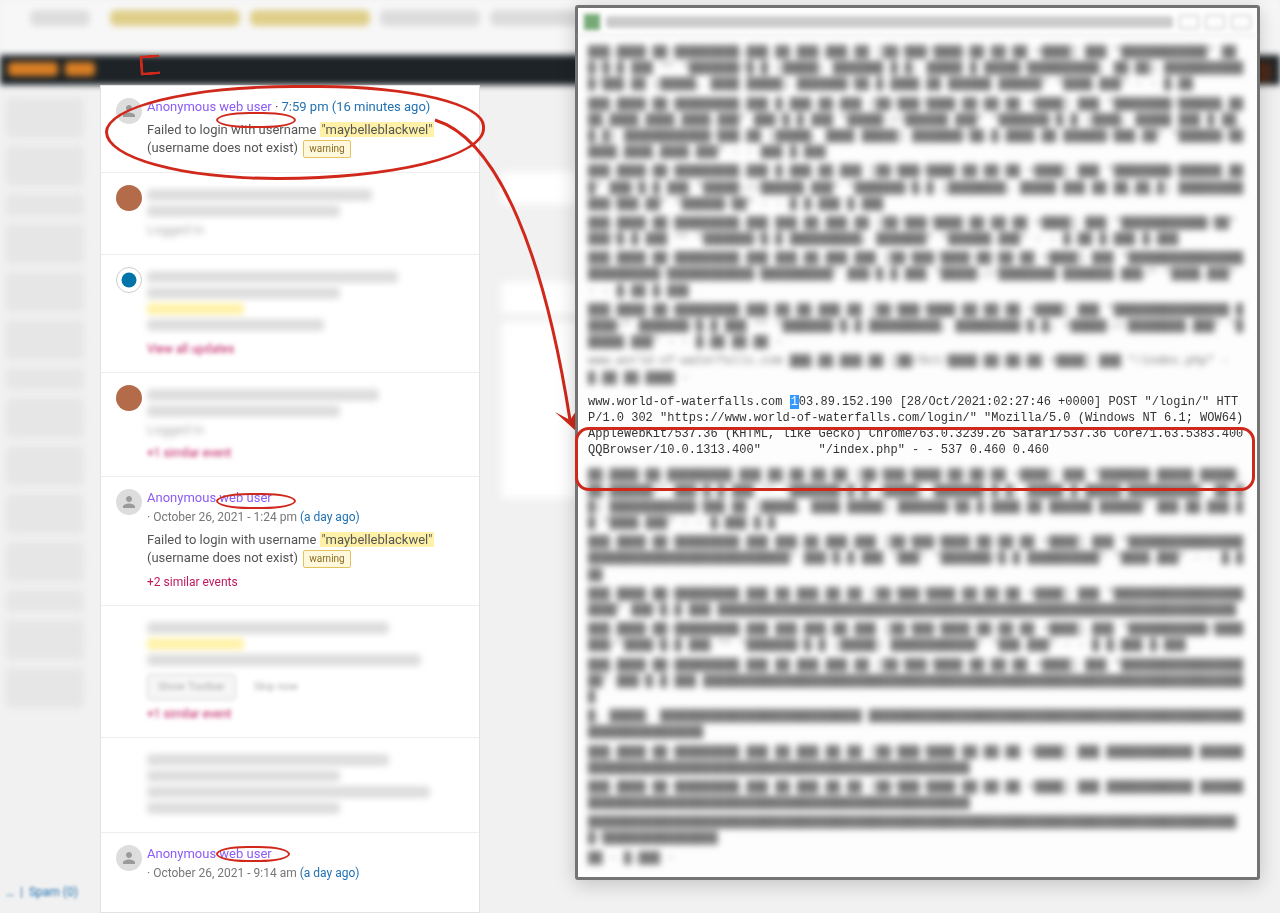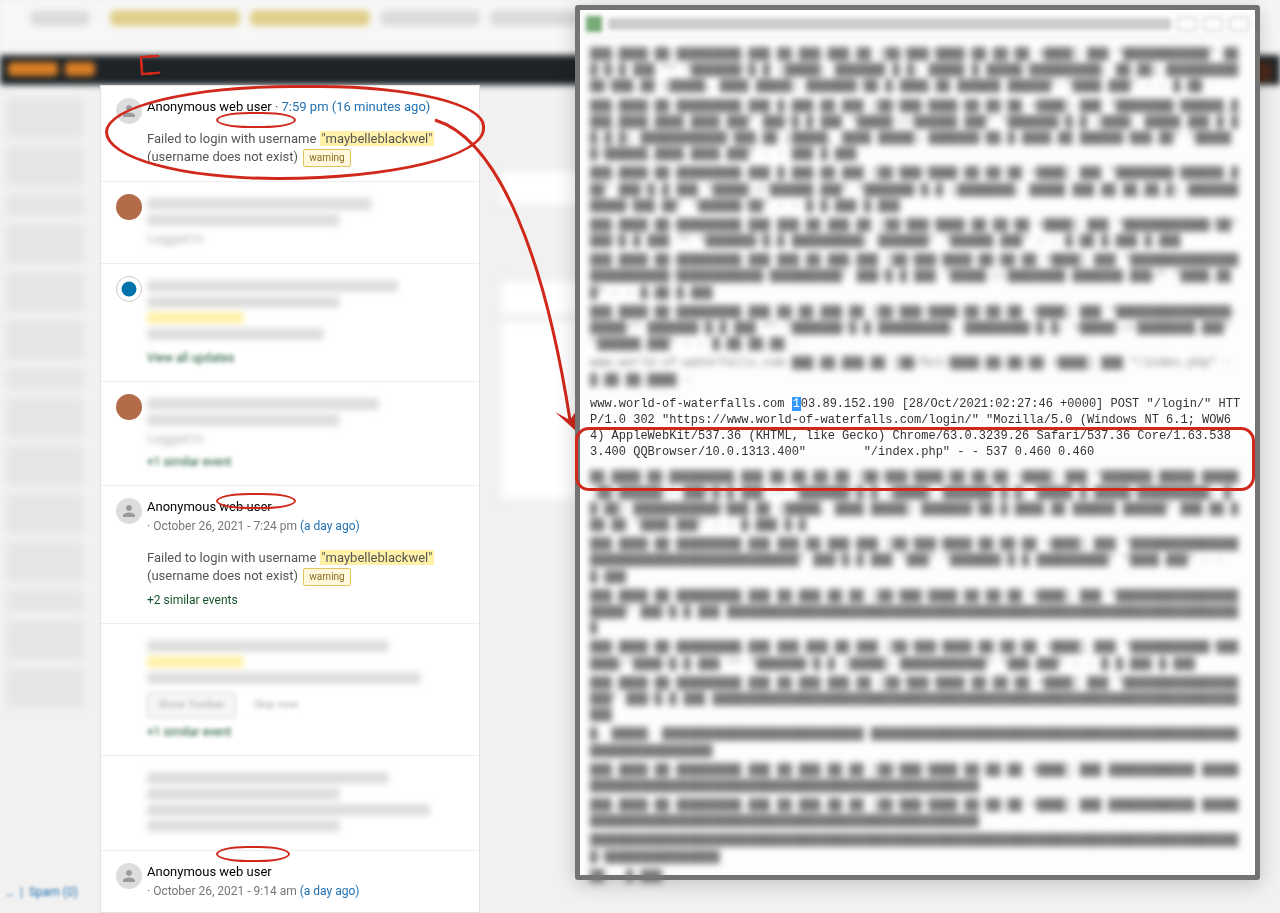--- a/index.html
+++ b/index.html
@@ -43,43 +43,43 @@
   .entry { display:flex; padding:12px 10px 14px 10px; border-top:1px solid #eee; }
   .entry:first-child { border-top:none; }
   .avatar-wrap { width:36px; flex:0 0 36px; display:flex; justify-content:center; }
   .avatar { width:26px; height:26px; border-radius:50%; background:#ddd; display:flex; align-items:center; justify-content:center;}
   .avatar svg { width:18px; height:18px; fill:#9a9a9a;}
   .avatar.pic1 { background:#b36b4a;}
   .avatar.pic2 { background:#fff; border:1px solid #ccc;}
   .avatar.pic2 svg { fill:#0073aa;}
   .ebody { flex:1; font-size:13px; color:#555; line-height:1.4;}
   .eline1 { color:#444;}
-  .user-name { color:#000000; }
+  .user-name { color:#8b5cf6; }
   .time { color:#2271b1; text-decoration:none; }
   .time2 { color:#777;}
   .ipline { color:#777; font-size:12px; margin-top:2px;}
   .iplink { color:#2271b1; }
-  .msg { margin-top:14px; }
+  .msg { margin-top:5px; }
   .hl { background:#fff2a8; padding:0 2px;}
   .badge { display:inline-block; font-size:10px; padding:1px 5px; border:1px solid #e5c35c; background:#fff8dc; color:#8a6d1f; border-radius:2px; margin-left:2px;}
-  .link { color:#14532d; font-size:12px; display:inline-block; margin-top:6px;}
+  .link { color:#be185d; font-size:12px; display:inline-block; margin-top:6px;}
   .blurred-entry .ebody > *:not(.link) { filter: blur(3px); }
   .blurred-entry .ebody .fakeline { height:12px; background:#ddd; border-radius:4px; margin:4px 0;}
   .blurred-entry .ebody .fakeline.sh { width:60%;}
   .blurred-entry .ebody .fakeline.yl { background:#fff2a8; width:30%;}
   .blurred-entry .ebody span { color:#aaa;}
   .greybtn { display:inline-block; padding:4px 10px; border:1px solid #ccc; background:#f6f6f6; border-radius:3px; color:#888; font-size:11px; margin-right:8px;}
 
   
   .annot-circle1 { position:absolute; left:105px; top:85px; width:380px; height:95px; border:3px solid #d0281a; border-radius:55% 48% 60% 50% / 55% 48% 60% 56%; pointer-events:none;}
   .annot-ip1 { position:absolute; border:2px solid #d0281a; border-radius:50%/60%; pointer-events:none;}
   .arrow-svg { position:absolute; left:380px; top:110px; width:250px; height:340px; pointer-events:none;}
 
   
-  .logwin { position:absolute; left:575px; top:5px; width:685px; height:875px; background:#fdfdfd; border:5px solid #737373; border-radius:3px; box-shadow:0 4px 20px rgba(0,0,0,0.2);}
+  .logwin { position:absolute; left:575px; top:5px; width:685px; height:875px; background:#fdfdfd; border:3px solid #737373; border-radius:3px; box-shadow:0 4px 20px rgba(0,0,0,0.2);}
   .logwin .titlebar { height:28px; border-bottom:1px solid #ddd; padding:4px 6px; display:flex; align-items:center; gap:6px; filter:blur(2px);}
   .titlebar .ticon { width:16px;height:16px;background:#7a7;}
   .titlebar .ttxt { flex:1; height:12px; background:#ccc; border-radius:3px;}
   .titlebar .winbtn { width:20px;height:14px;border:1px solid #bbb;border-radius:2px;}
   .logarea { padding:8px 10px; font-family: Consolas, "Courier New", monospace; font-size:12px; color:#333; line-height:1.35; word-break:break-all;}
   .logblur { filter: blur(3px); color:#777; margin-bottom:8px;}
   .logblur div { margin-bottom:3px;}
   .loghi { position:relative; }
   .sel { background:#3399ff; color:#fff; padding:0 1px;}
   .logbox-annot { position:absolute; border:3px solid #d0281a; border-radius:14px; pointer-events:none;}
@@ -189,21 +189,21 @@
     <div class="entry">
       <div class="avatar-wrap">
           <div class="avatar">
             <svg viewBox="0 0 24 24">
               <path d="M12 12c2.2 0 4-1.8 4-4s-1.8-4-4-4-4 1.8-4 4 1.8 4 4 4zm0 2c-2.7 0-8 1.3-8 4v2h16v-2c0-2.7-5.3-4-8-4z"></path>
             </svg>
           </div>
         </div>
       <div class="ebody">
         <div class="eline1"><span class="user-name">Anonymous web user</span></div>
-        <div class="ipline">· <span class="time2">October 26, 2021 - 7:24 pm </span><a class="time">(a day ago)</a></div>
+        <div class="ipline">· <span class="time2">October 26, 2021 - 1:24 pm </span><a class="time">(a day ago)</a></div>
         <div class="msg"><span>Failed to login with username </span><span class="hl">"maybelleblackwel"</span><span> (username does not exist) </span><span class="badge">warning</span></div>
         <a class="link">+2 similar events</a>
       </div>
     </div>
 
     <div class="entry blurred-entry">
       <div class="avatar-wrap"></div>
       <div class="ebody">
         <div class="fakeline" style="width:75%"></div>
         <div class="fakeline yl"></div>

